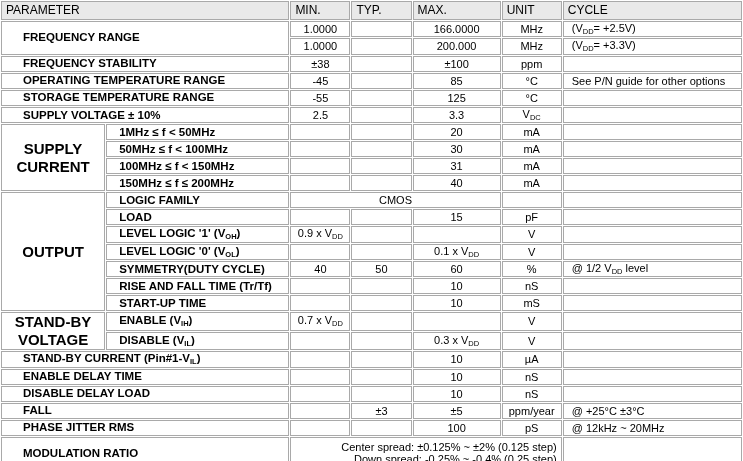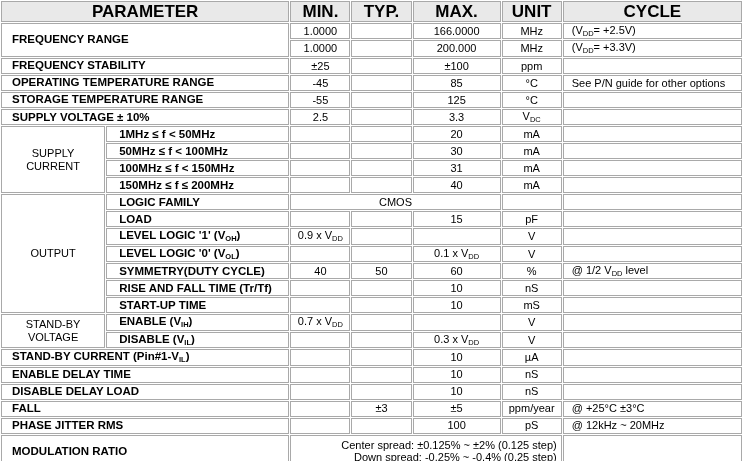--- a/index.html
+++ b/index.html
@@ -10,24 +10,24 @@
   col.c-min{width:60px}
   col.c-typ{width:60px}
   col.c-max{width:88px}
   col.c-unit{width:60px}
   col.c-note{width:179px}
   th,td{border:1px solid #a9a9a9;box-sizing:border-box;overflow:hidden;
         font-size:11px;line-height:1.12;padding:0 4px;vertical-align:middle;background:#fff;}
   tr{height:16px;}
   tr.hdr{height:19px;}
   tr.tall{height:33px;}
-  th{background:#e9e9e9;font-weight:bold;font-size:17px;text-align:center;white-space:nowrap;}
-  td.param{font-weight:bold;text-align:left;padding-left:10px;font-size:11.5px;white-space:nowrap;}
+  th{background:#e9e9e9;font-weight:normal;font-size:12px;text-align:left;white-space:nowrap;}
+  td.param{font-weight:bold;text-align:left;padding-left:21px;font-size:11.5px;white-space:nowrap;}
   td.subparam{font-weight:bold;text-align:left;padding-left:12px;font-size:11.5px;white-space:nowrap;}
-  td.group{font-weight:normal;text-align:center;font-size:11px;white-space:normal;line-height:1.2;}
+  td.group{font-weight:bold;text-align:center;font-size:15px;white-space:normal;line-height:1.2;}
   td.val{text-align:center;white-space:nowrap;}
   td.note{text-align:left;padding-left:8px;white-space:nowrap;}
   td.merged{text-align:center;}
   td.merged .ln{display:block;text-align:right;}
   sub{font-size:7.5px;vertical-align:-2px;text-align:right;}
 </style>
 </head>
 <body>
 
 <table class="spec">
@@ -62,21 +62,21 @@
   <tr>
     <td class="val">1.0000</td>
     <td class="val"></td>
     <td class="val">200.000</td>
     <td class="val">MHz</td>
     <td class="note">(V<sub>DD</sub>= +3.3V)</td>
   </tr>
 
   <tr>
     <td class="param" colspan="2">FREQUENCY STABILITY</td>
-    <td class="val">±25</td>
+    <td class="val">±38</td>
     <td class="val"></td>
     <td class="val">±100</td>
     <td class="val">ppm</td>
     <td class="note"></td>
   </tr>
 
   <tr>
     <td class="param" colspan="2">OPERATING TEMPERATURE RANGE</td>
     <td class="val">-45</td>
     <td class="val"></td>

